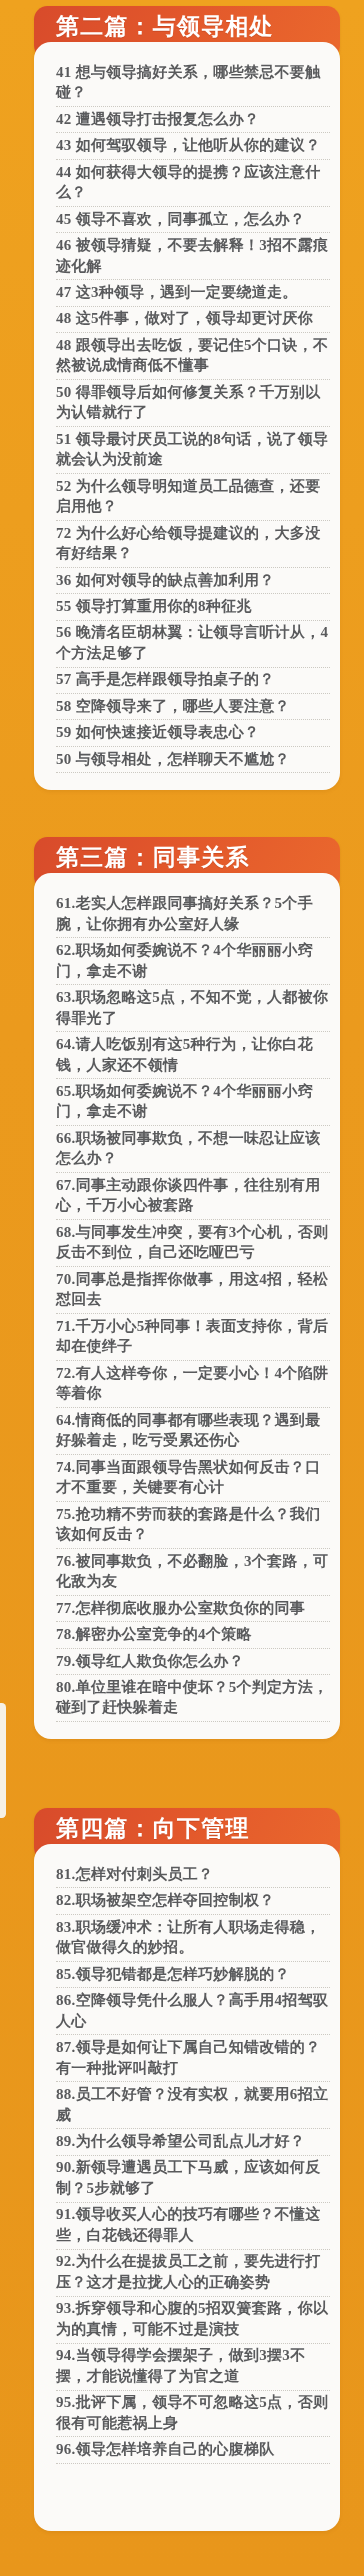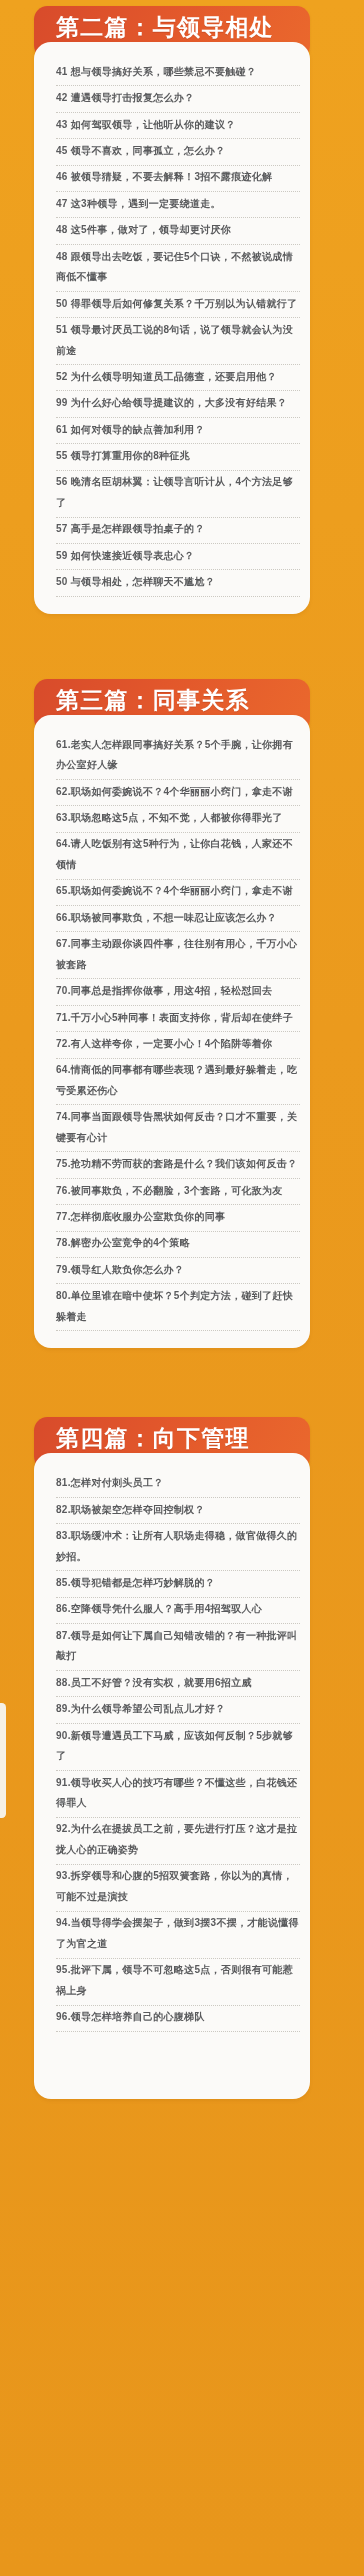--- a/index.html
+++ b/index.html
@@ -17,25 +17,26 @@
     min-height:2576px;
     background:linear-gradient(180deg,#EFA21F 0%,#EB9A1D 40%,#E8961B 100%);
     overflow:hidden;
   }
   .sections{
     position:relative;
     padding-top:6px;
     padding-bottom:35px;
   }
   .section{
-    width:276px;
+    width:306px;
     margin-left:34px;
     position:relative;
+    font-family:Liberation Serif, serif;
   }
-  .section + .section.gap-md{margin-top:65px;}
+  .section + .section.gap-md{margin-top:47px;}
   .section + .section.gap-lg{margin-top:69px;}
   .section-header{
     position:relative;
     height:53px;
     border-radius:13.4px;
     background:linear-gradient(115deg,#D84B2B 0%,#E2572B 45%,#EA682D 100%);
     box-shadow:0 1.2px 2.4px rgba(150,60,10,0.15);
   }
   .section-title{
     display:block;
@@ -51,21 +52,21 @@
   .questions-card{
     position:relative;
     margin-top:-17px;
     background:#FBFAF8;
     border-radius:17px;
     padding:18px 9.7px 17px 22px;
     box-shadow:0 1.2px 3.6px rgba(160,80,10,0.12);
   }
   .questions-card.tall-bottom{padding-bottom:67px;}
   .question-item{
-    font-size:10px;
+    font-size:15px;
     line-height:20.6px;
     font-weight:600;
     color:#595A5C;
     padding:1.8px 1.2px 3px 0;
     border-bottom:1.2px dotted #CCC9C2;
     word-break:break-all;
     letter-spacing:0.3px;
   }
   .adjacent-card-sliver{
     position:absolute;
@@ -85,49 +86,52 @@
   <div class="adjacent-card-sliver"></div>
   <main class="sections">
       <section class="section">
         <div class="section-header">
           <span class="section-title">第二篇：与领导相处</span>
         </div>
         <div class="questions-card">
           <div class="question-item">41 想与领导搞好关系，哪些禁忌不要触碰？</div>
           <div class="question-item">42 遭遇领导打击报复怎么办？</div>
           <div class="question-item">43 如何驾驭领导，让他听从你的建议？</div>
+          <div class="question-item">44 如何获得大领导的提携？应该注意什么？</div>
           <div class="question-item">45 领导不喜欢，同事孤立，怎么办？</div>
           <div class="question-item">46 被领导猜疑，不要去解释！3招不露痕迹化解</div>
           <div class="question-item">47 这3种领导，遇到一定要绕道走。</div>
           <div class="question-item">48 这5件事，做对了，领导却更讨厌你</div>
           <div class="question-item">48 跟领导出去吃饭，要记住5个口诀，不然被说成情商低不懂事</div>
           <div class="question-item">50 得罪领导后如何修复关系？千万别以为认错就行了</div>
           <div class="question-item">51 领导最讨厌员工说的8句话，说了领导就会认为没前途</div>
           <div class="question-item">52 为什么领导明知道员工品德查，还要启用他？</div>
-          <div class="question-item">99 为什么好心给领导提建议的，大多没有好结果？</div>
-          <div class="question-item">61 如何对领导的缺点善加利用？</div>
+          <div class="question-item">72 为什么好心给领导提建议的，大多没有好结果？</div>
+          <div class="question-item">36 如何对领导的缺点善加利用？</div>
           <div class="question-item">55 领导打算重用你的8种征兆</div>
           <div class="question-item">56 晚清名臣胡林翼：让领导言听计从，4个方法足够了</div>
           <div class="question-item">57 高手是怎样跟领导拍桌子的？</div>
+          <div class="question-item">58 空降领导来了，哪些人要注意？</div>
           <div class="question-item">59 如何快速接近领导表忠心？</div>
           <div class="question-item">50 与领导相处，怎样聊天不尴尬？</div>
         </div>
       </section>
       <section class="section gap-md">
         <div class="section-header">
           <span class="section-title">第三篇：同事关系</span>
         </div>
         <div class="questions-card">
           <div class="question-item">61.老实人怎样跟同事搞好关系？5个手腕，让你拥有办公室好人缘</div>
           <div class="question-item">62.职场如何委婉说不？4个华丽丽小窍门，拿走不谢</div>
           <div class="question-item">63.职场忽略这5点，不知不觉，人都被你得罪光了</div>
           <div class="question-item">64.请人吃饭别有这5种行为，让你白花钱，人家还不领情</div>
           <div class="question-item">65.职场如何委婉说不？4个华丽丽小窍门，拿走不谢</div>
           <div class="question-item">66.职场被同事欺负，不想一味忍让应该怎么办？</div>
           <div class="question-item">67.同事主动跟你谈四件事，往往别有用心，千万小心被套路</div>
+          <div class="question-item">68.与同事发生冲突，要有3个心机，否则反击不到位，自己还吃哑巴亏</div>
           <div class="question-item">70.同事总是指挥你做事，用这4招，轻松怼回去</div>
           <div class="question-item">71.千万小心5种同事！表面支持你，背后却在使绊子</div>
           <div class="question-item">72.有人这样夸你，一定要小心！4个陷阱等着你</div>
           <div class="question-item">64.情商低的同事都有哪些表现？遇到最好躲着走，吃亏受累还伤心</div>
           <div class="question-item">74.同事当面跟领导告黑状如何反击？口才不重要，关键要有心计</div>
           <div class="question-item">75.抢功精不劳而获的套路是什么？我们该如何反击？</div>
           <div class="question-item">76.被同事欺负，不必翻脸，3个套路，可化敌为友</div>
           <div class="question-item">77.怎样彻底收服办公室欺负你的同事</div>
           <div class="question-item">78.解密办公室竞争的4个策略</div>
           <div class="question-item">79.领导红人欺负你怎么办？</div>

